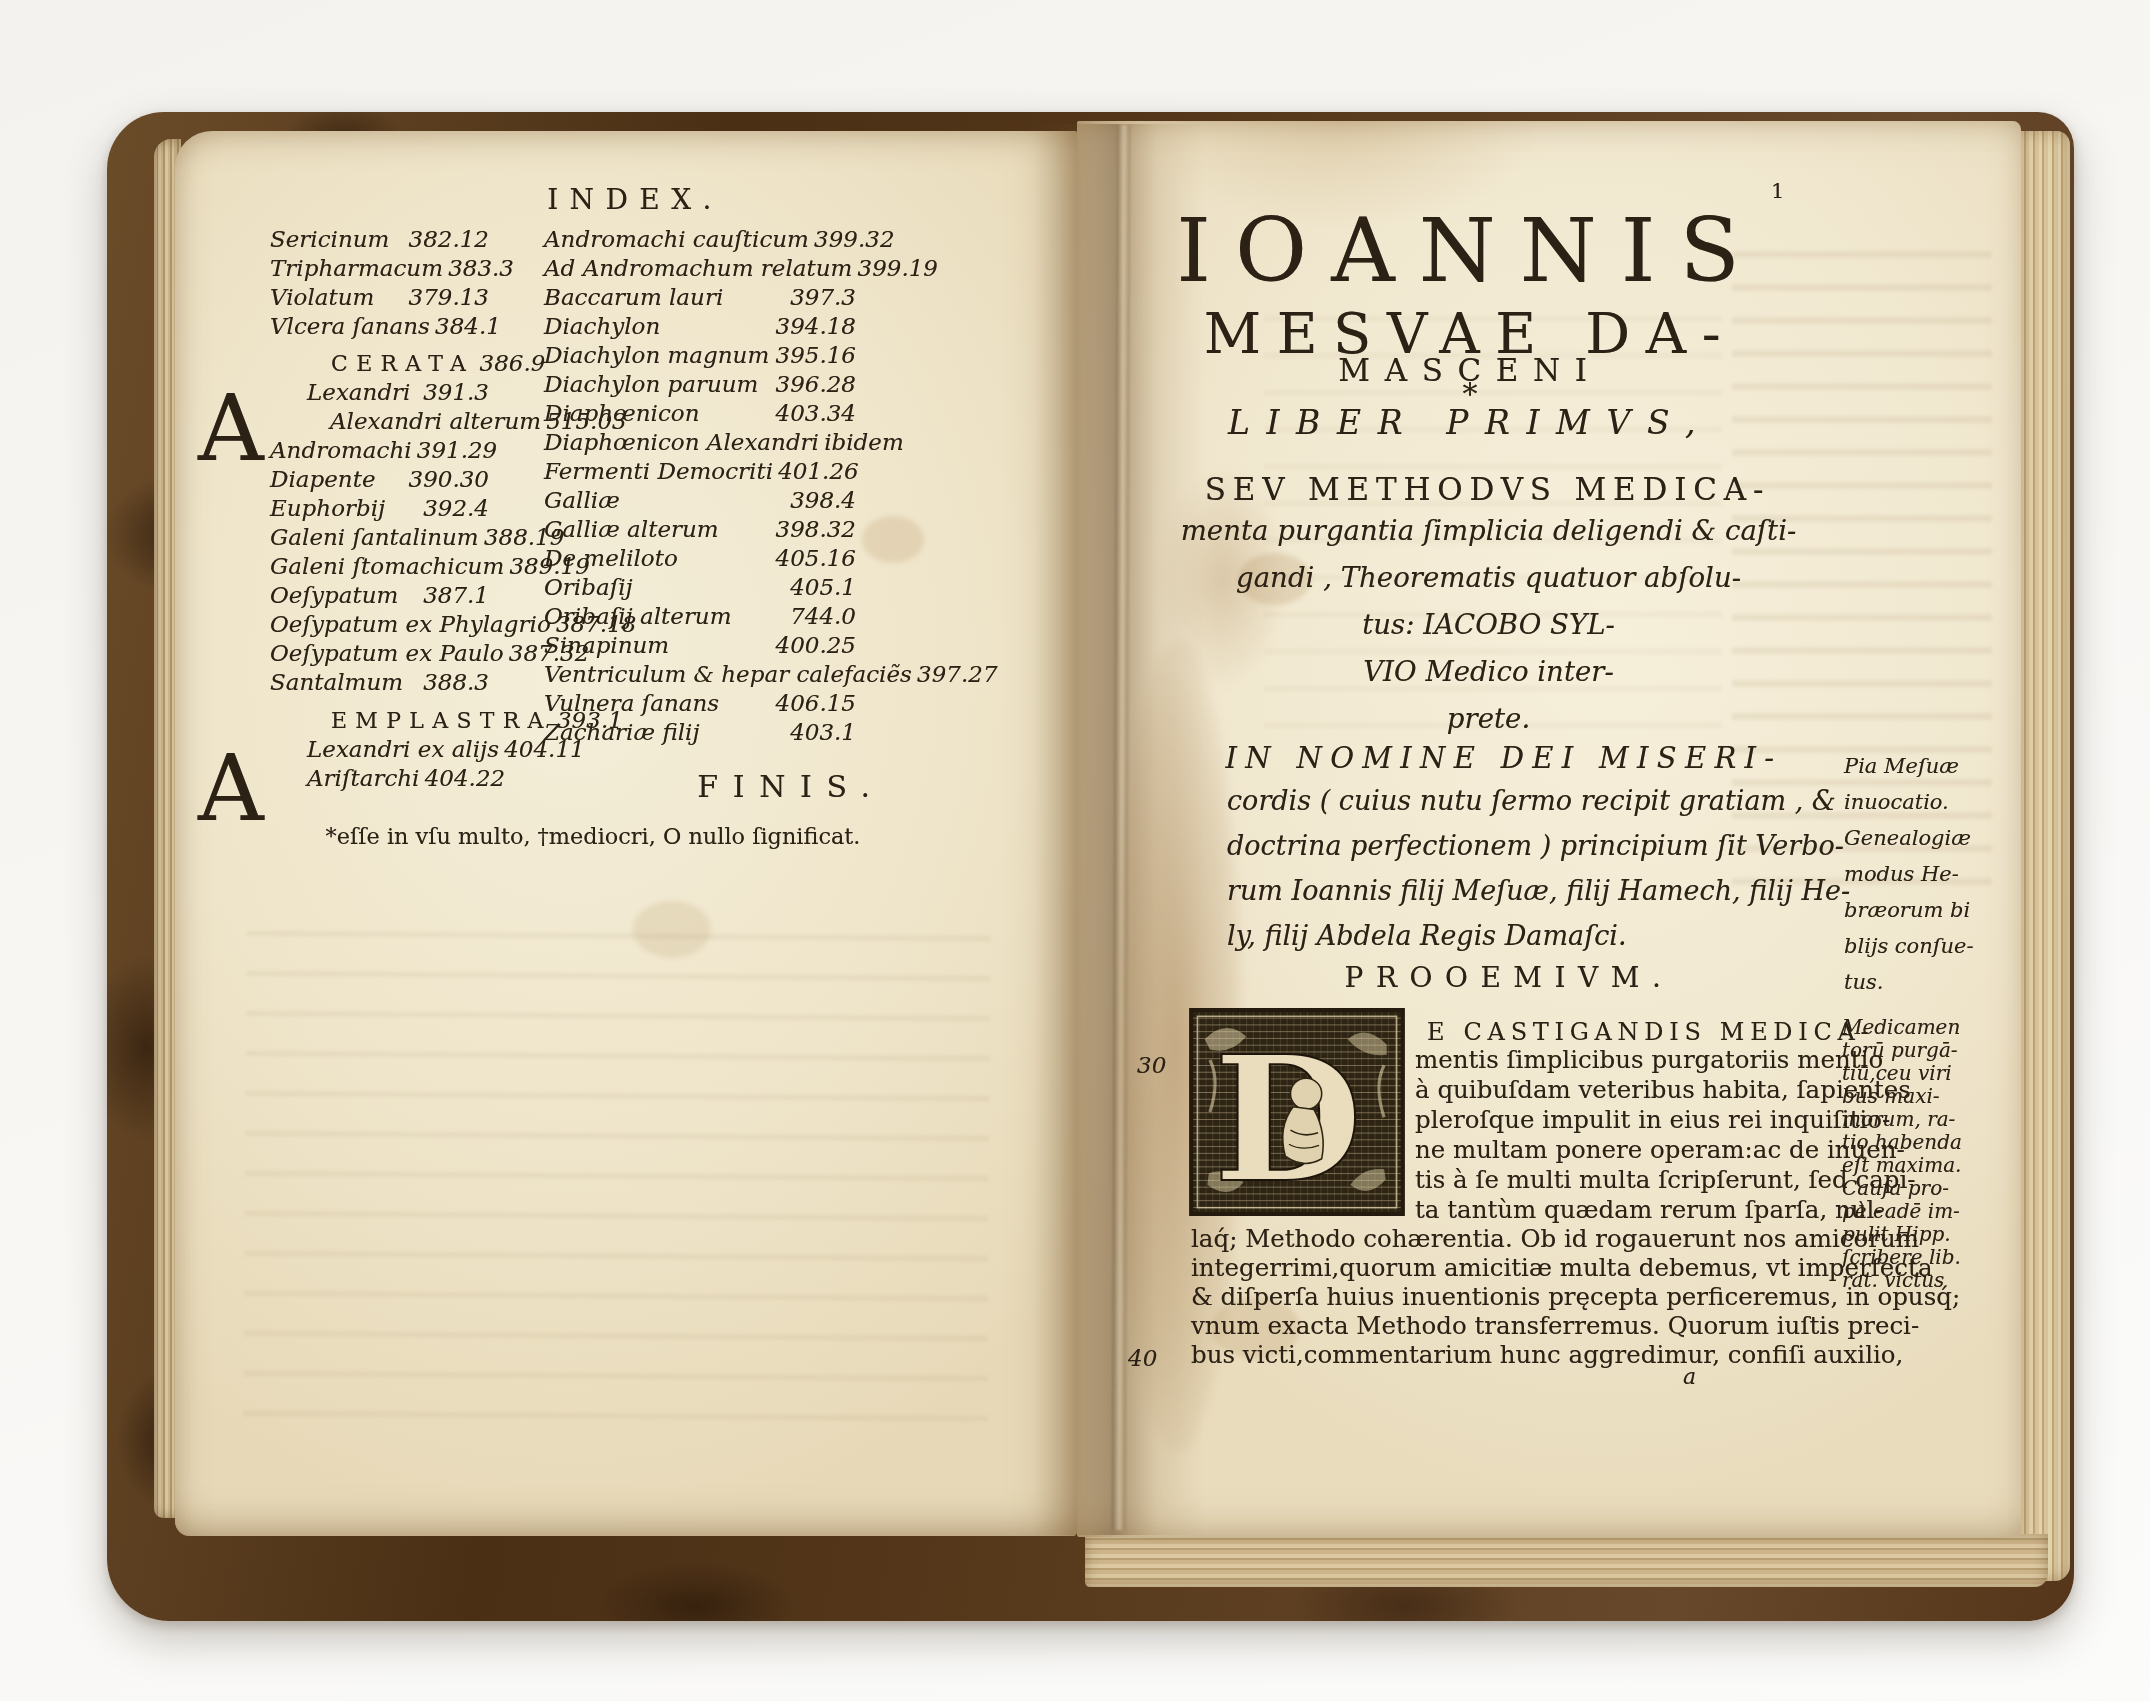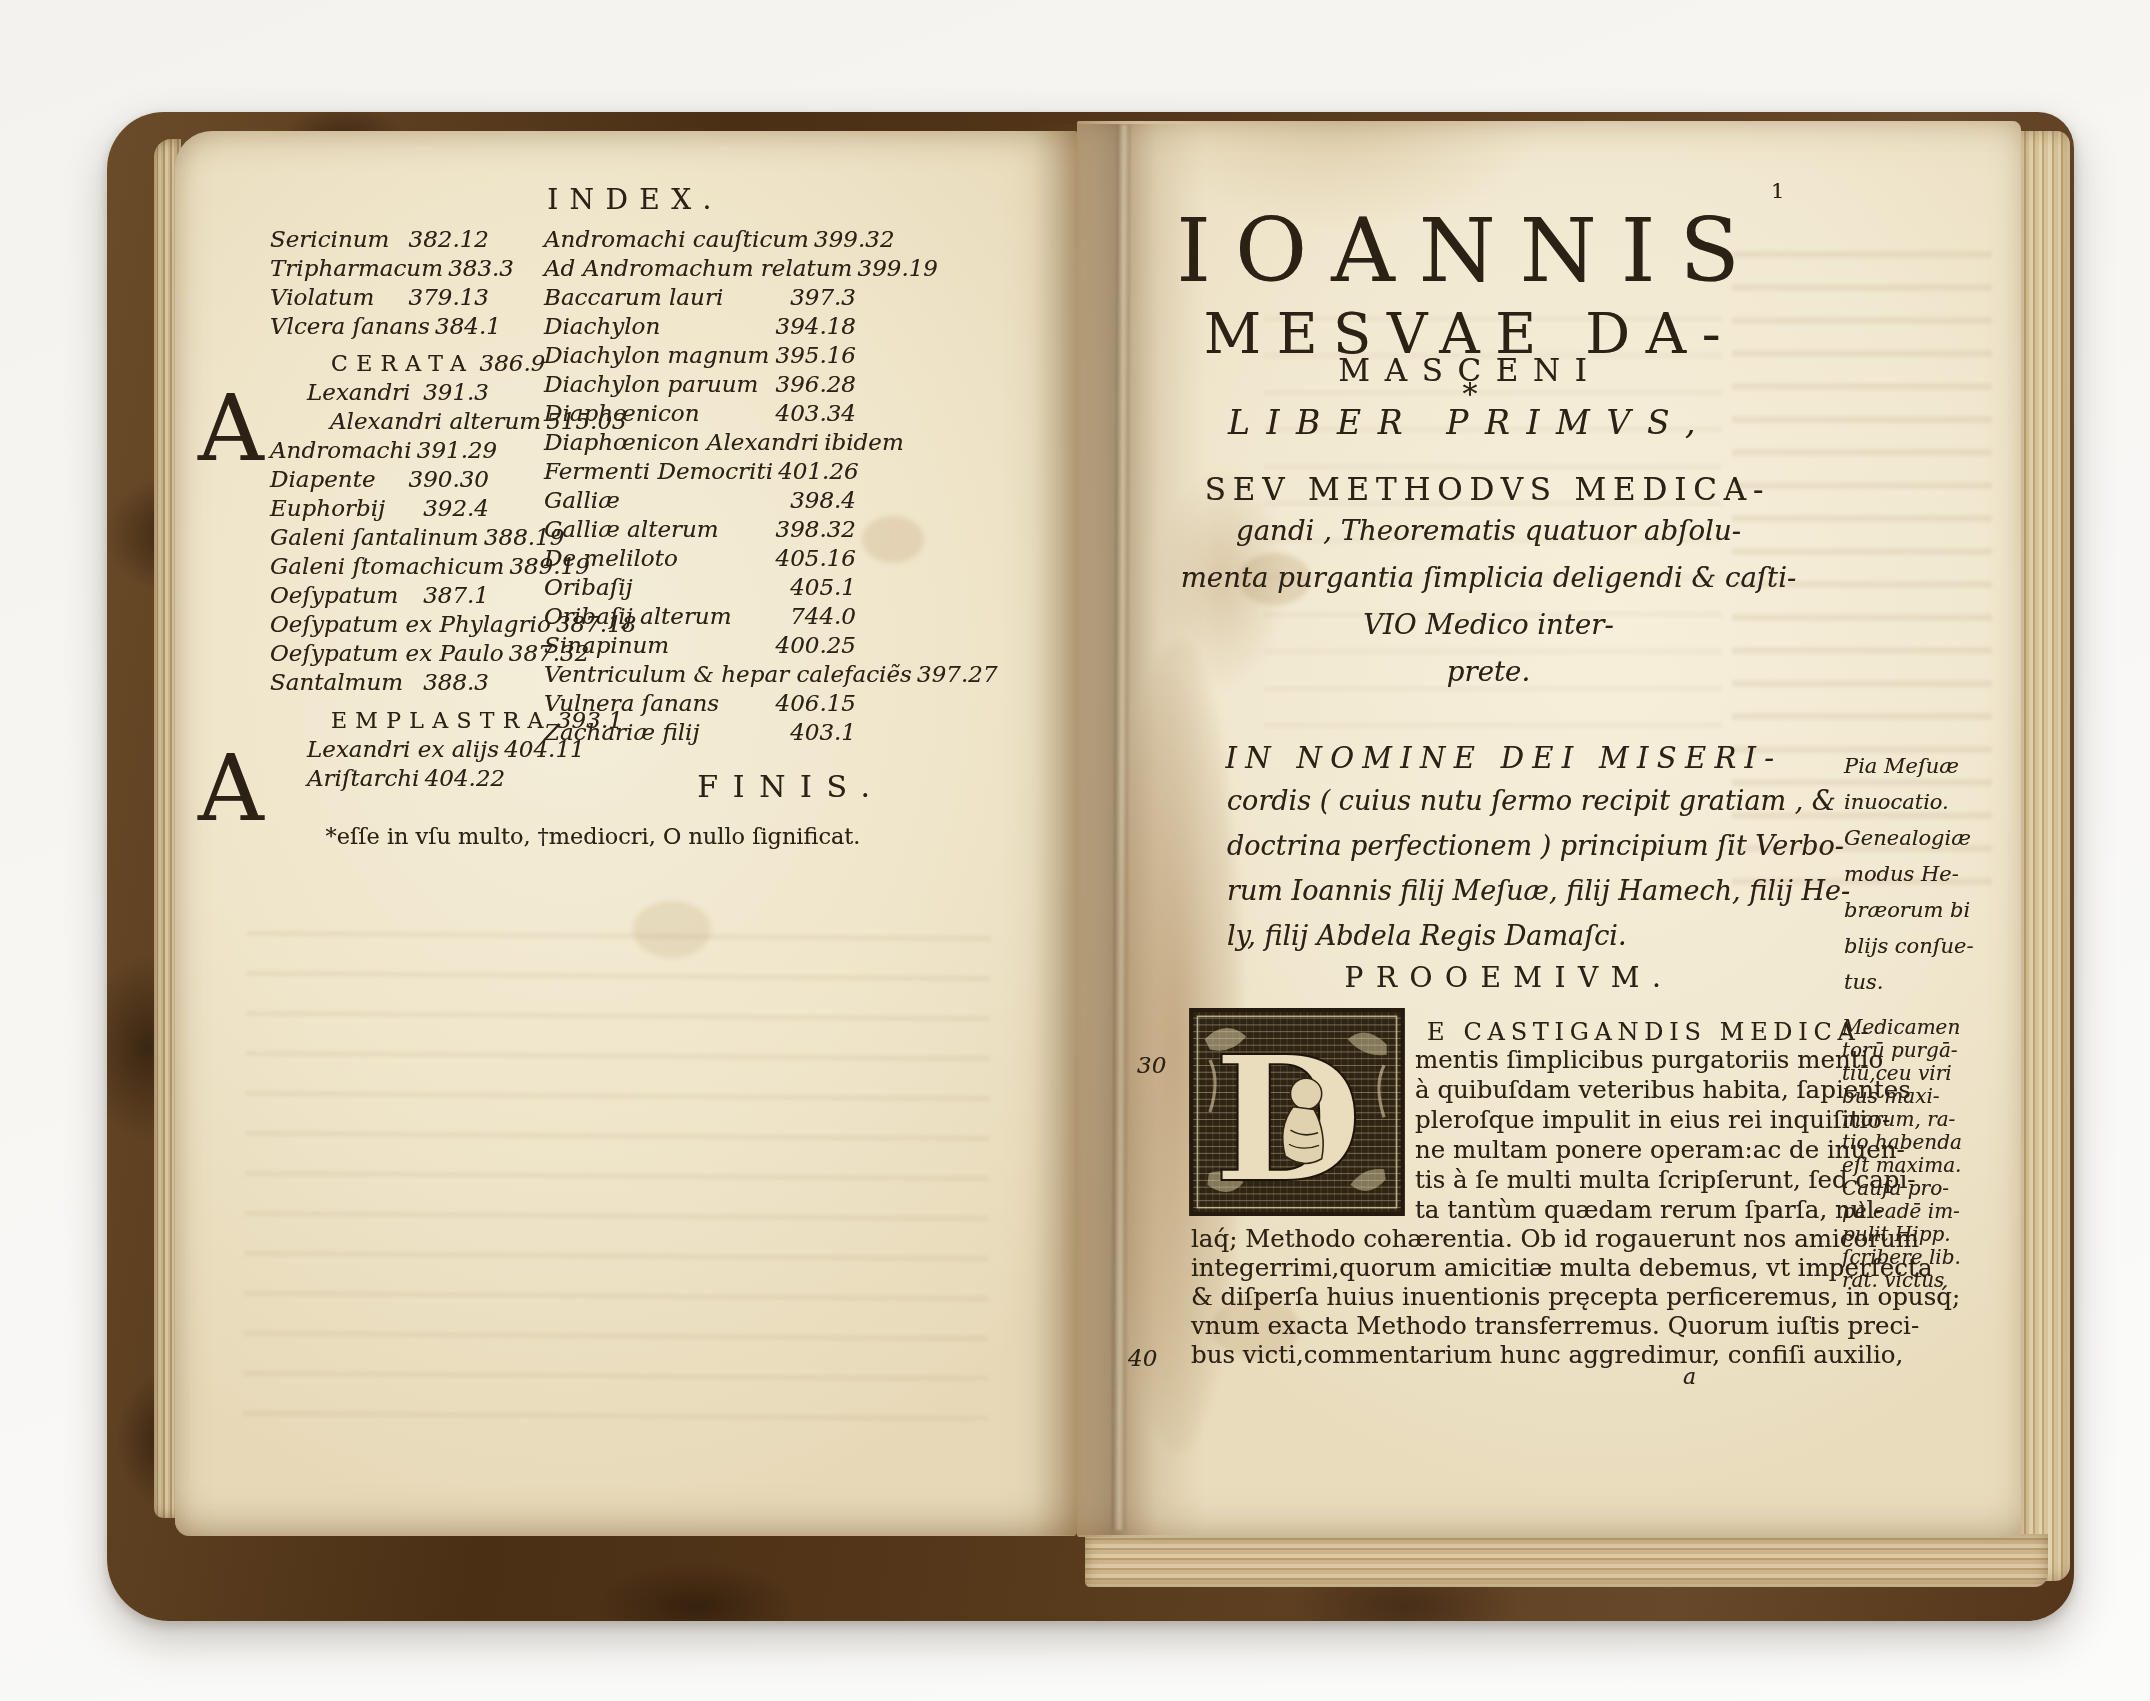--- a/index.html
+++ b/index.html
@@ -315,22 +315,23 @@
 
   <div id="page-number" class="abs ink">1</div>
   <div id="title-line-1" class="abs ink center">IOANNIS</div>
   <div id="title-line-2" class="abs ink center">MESVAE DA-</div>
   <div id="title-line-3" class="abs ink center">MASCENI</div>
   <div id="title-ornament" class="abs ink center">*</div>
   <div id="liber-heading" class="abs ink center">LIBER PRIMVS,</div>
 
   <div id="methodus-heading" class="abs ink center">SEV METHODVS MEDICA-</div>
   <div id="methodus-lines" class="abs ink">
+      <div class="tline">menta purgantia ſimplicia deligendi &amp; caſti-</div>
       <div class="tline">gandi , Theorematis quatuor abſolu-</div>
-      <div class="tline">menta purgantia ſimplicia deligendi &amp; caſti-</div>
+      <div class="tline">tus: IACOBO SYL-</div>
       <div class="tline">VIO Medico inter-</div>
       <div class="tline">prete.</div>
     </div>
 
   <div id="invocation-heading" class="abs ink center">IN NOMINE DEI MISERI-</div>
   <div id="invocation-lines" class="abs ink">
       <div class="tline">cordis ( cuius nutu ſermo recipit gratiam , &amp;</div>
       <div class="tline">doctrina perfectionem ) principium ſit Verbo-</div>
       <div class="tline">rum Ioannis filij Meſuæ, filij Hamech, filij He-</div>
       <div class="tline">ly, filij Abdela Regis Damaſci.</div>

